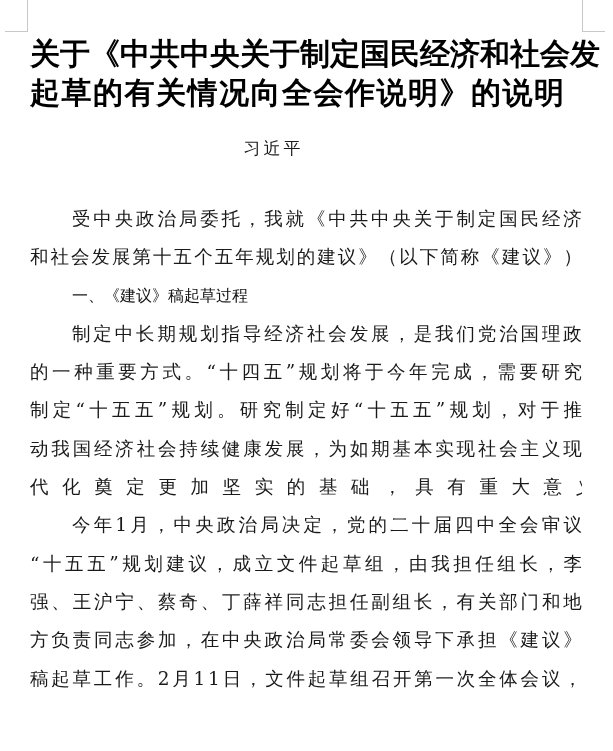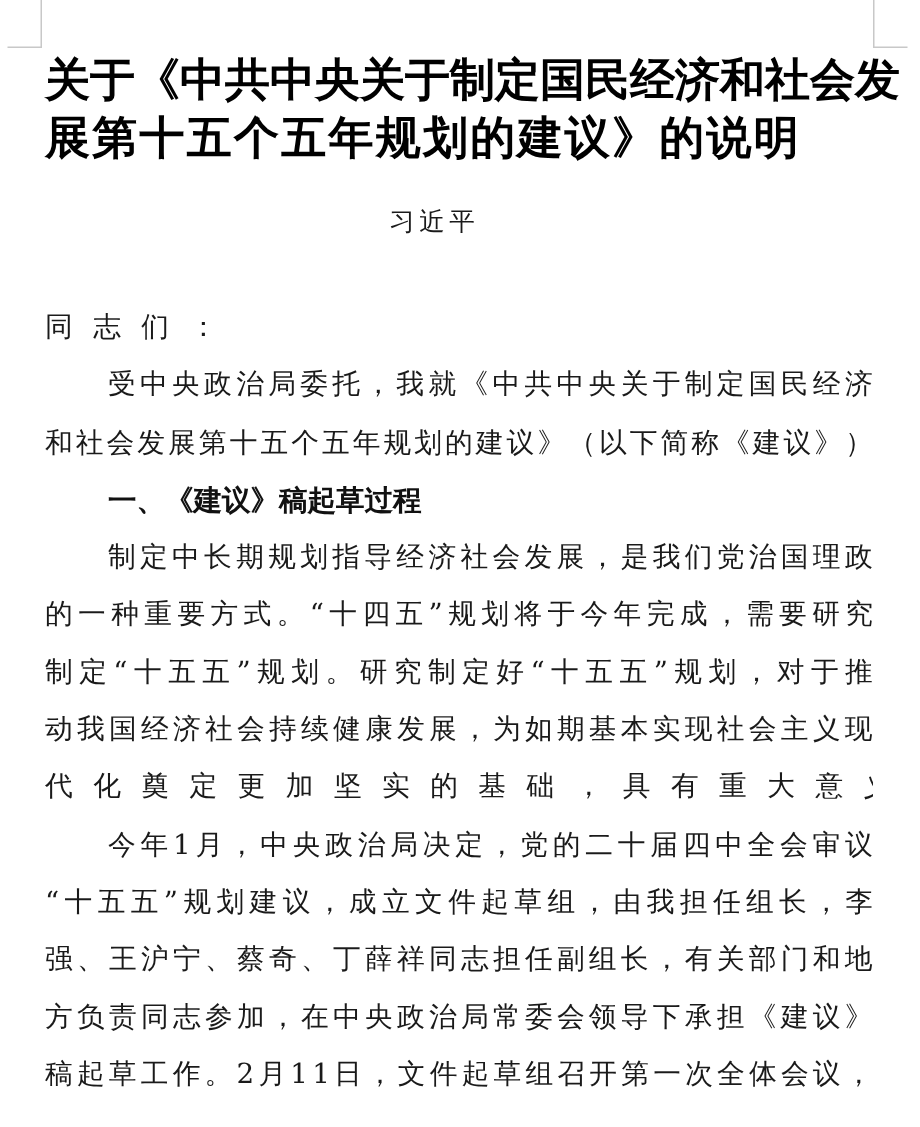--- a/index.html
+++ b/index.html
@@ -13,36 +13,36 @@
   .corner.left { left: 5px; top: 0; border-width: 0 1px 1px 0; }
   .corner.right { left: 582px; top: 0; border-width: 0 0 1px 1px; }
   .title {
     position: absolute; left: 30px; top: 34px; width: 552px;
     font-family: "DejaVu Serif", "Liberation Serif", serif;
     font-weight: bold; font-size: 30px; line-height: 39px; color: #000;
   }
   .title .tline { display: block; white-space: nowrap; letter-spacing: 1.5px; }
   .author {
     position: absolute; left: 0; top: 136px; width: 547px; text-align: center;
-    font-size: 17px; letter-spacing: 3px; line-height: 24px; padding-left: 16px;
+    font-size: 17px; letter-spacing: 3px; line-height: 24px; padding-left: 0;
   }
   .body-text {
     position: absolute; left: 30px; top: 200px; width: 552px;
     font-size: 18.5px; line-height: 38.3px;
   }
   .line {
     display: block; white-space: nowrap; text-align: justify;
     text-align-last: justify; height: 38.3px; overflow: hidden;
   }
   .line.short { text-align-last: left; letter-spacing: 13.6px; }
   .line.indent { padding-left: 42px; }
   .heading {
     display: block; height: 38.3px; padding-left: 42px;
     font-family: "DejaVu Sans", "Liberation Sans", sans-serif;
-    font-weight: bold; font-size: 19px; white-space: nowrap; color: #111;
+    font-weight: normal; font-size: 16px; white-space: nowrap; color: #111;
   }
 </style>
 </head>
 <body>
 
 <div class="corner left"></div>
 <div class="corner right"></div>
 
 <div class="title">
   <span class="tline" style="display: flex; justify-content: space-between; letter-spacing: 0px;">
@@ -59,27 +59,26 @@
       <span>定</span>
       <span>国</span>
       <span>民</span>
       <span>经</span>
       <span>济</span>
       <span>和</span>
       <span>社</span>
       <span>会</span>
       <span>发</span>
     </span>
-  <span class="tline" style="letter-spacing:1.5px">展第十五个五年规划的建议》的说明</span>
+  <span class="tline" style="letter-spacing:1.5px">起草的有关情况向全会作说明》的说明</span>
 </div>
 
 <div class="author">习近平</div>
 
 <div class="body-text">
-  <span class="line short">同志们：</span>
 
   <span class="line indent" style="display: flex; justify-content: space-between; align-items: center;">
       <span>受</span>
       <span>中</span>
       <span>央</span>
       <span>政</span>
       <span>治</span>
       <span>局</span>
       <span>委</span>
       <span>托</span>

